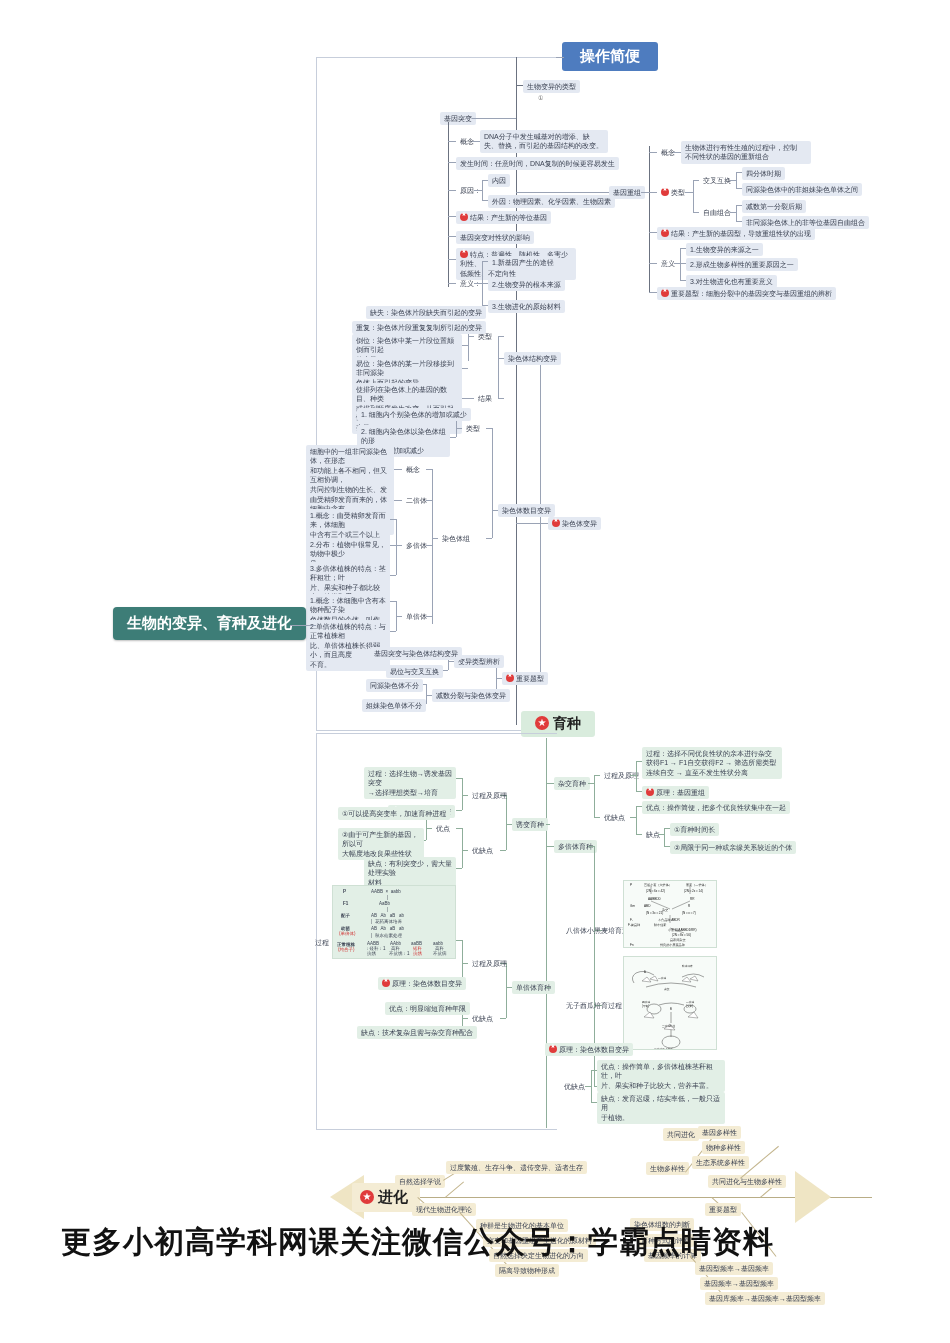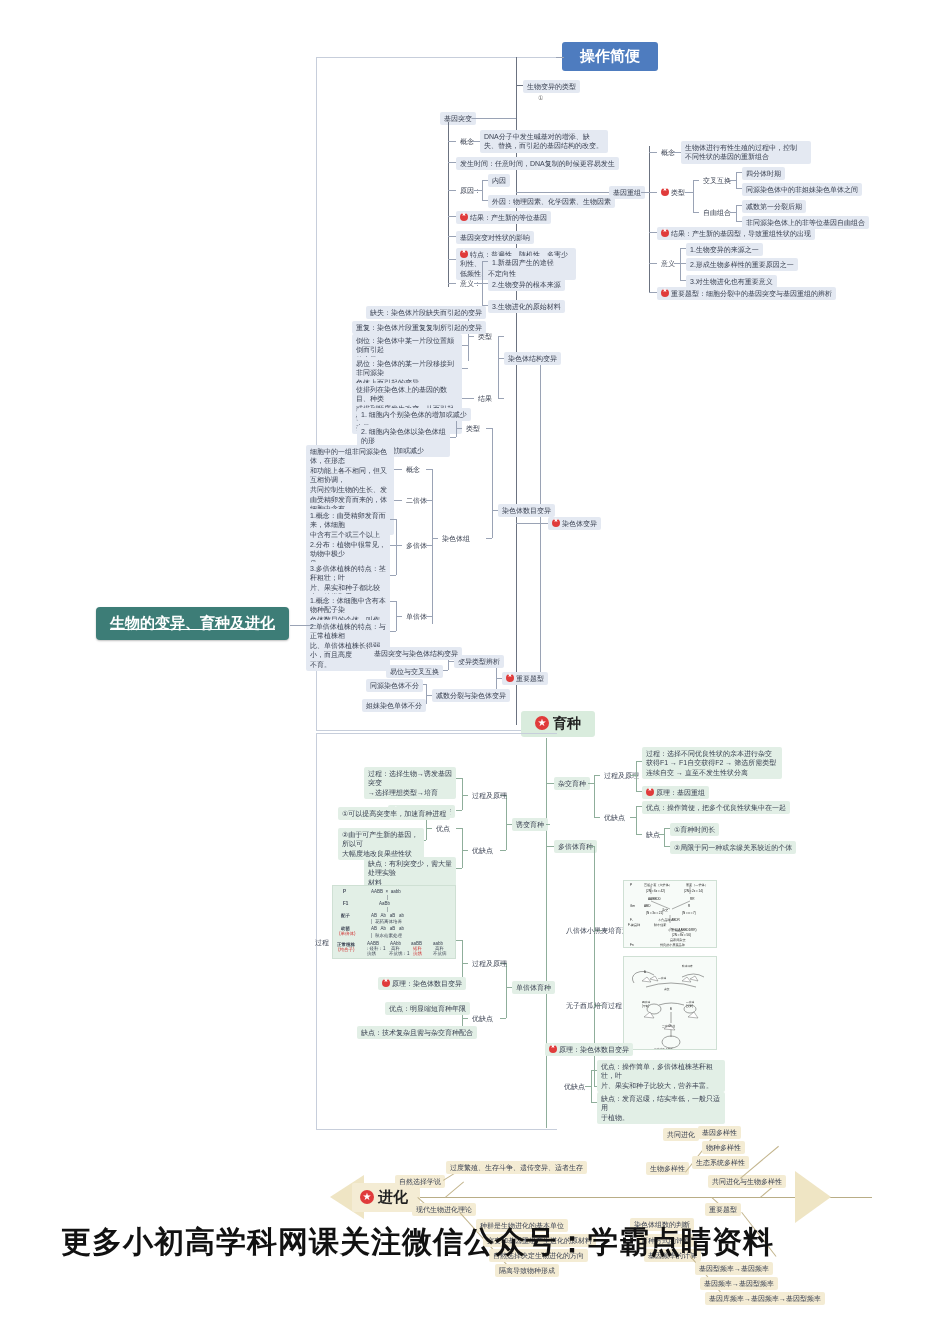--- a/index.html
+++ b/index.html
@@ -289,21 +289,21 @@
 
   <div class="ln h" style="left:488px;top:695px;width:8px;"></div>
   <div class="nd blue" style="left:432px;top:689px;">减数分裂与染色体变异</div>
   <div class="ln v" style="left:426px;top:684px;height:20px;"></div>
   <div class="ln h" style="left:426px;top:695px;width:6px;"></div>
   <div class="ln h" style="left:420px;top:684px;width:6px;"></div>
   <div class="nd blue" style="left:366px;top:679px;">同源染色体不分</div>
   <div class="ln h" style="left:420px;top:704px;width:6px;"></div>
   <div class="nd blue" style="left:362px;top:699px;">姐妹染色单体不分</div>
 
-  <div class="hdr left" style="left:96px;top:607px;text-decoration:underline;">生物的变异、育种及进化</div>
+  <div class="hdr left" style="left:113px;top:607px;">生物的变异、育种及进化</div>
   <div class="ln h" style="left:290px;top:625px;width:26px;"></div>
 
   <div class="hdr sub" style="left:521px;top:711px;"><span class="star big"></span><span>育种</span></div>
   <div class="frame" style="left:316px;top:733px;width:240px;height:395px;"></div>
   <div class="ln v g" style="left:546px;top:738px;height:390px;"></div>
 
   <div class="nd green" style="left:512px;top:818px;">诱变育种</div>
   <div class="ln h g" style="left:546px;top:824px;width:4px;"></div>
   <div class="ln v g" style="left:506px;top:795px;height:55px;"></div>
   <div class="ln h g" style="left:506px;top:824px;width:6px;"></div>

